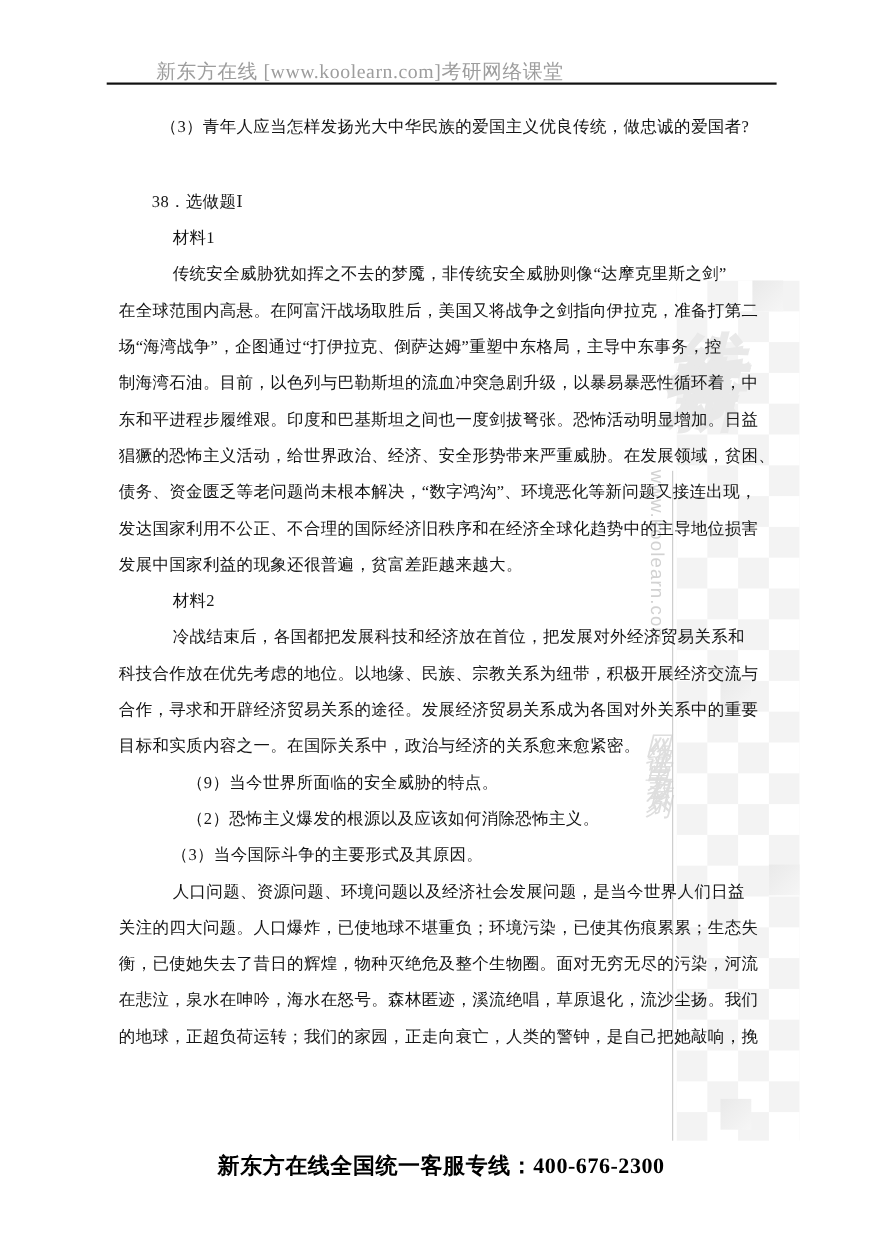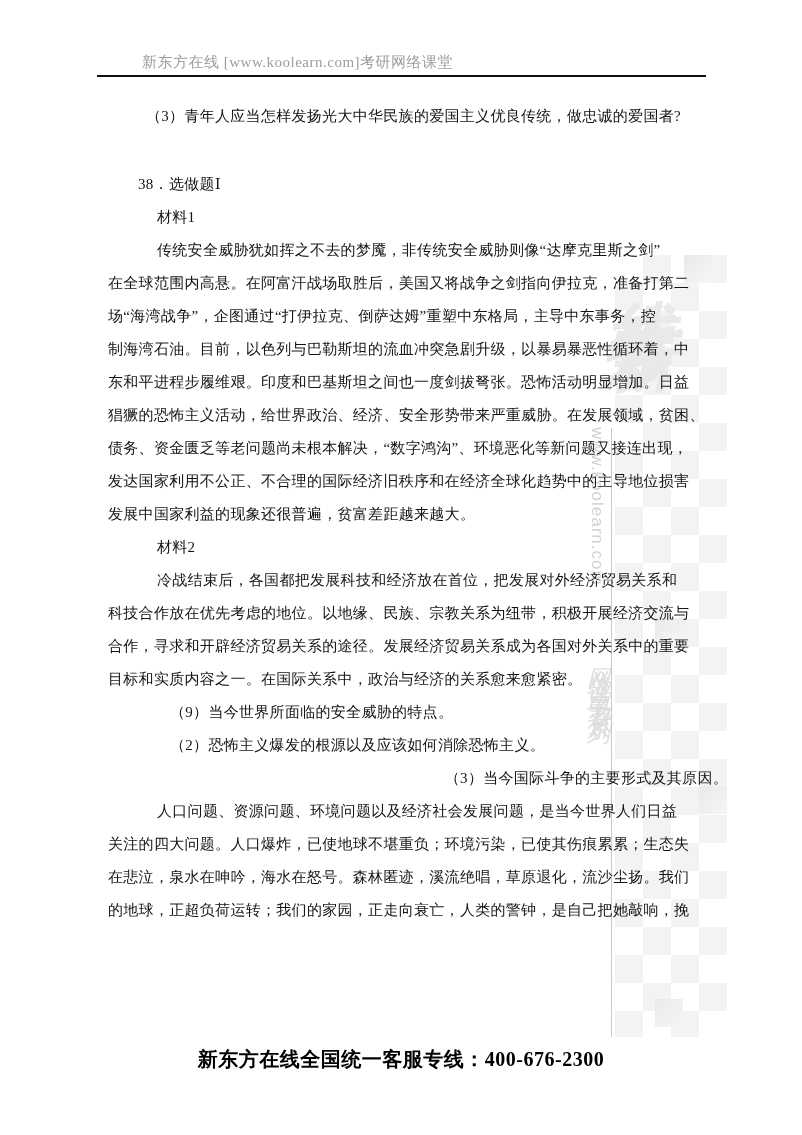--- a/index.html
+++ b/index.html
@@ -34,40 +34,40 @@
   .wm-series{
     position:absolute;left:583px;top:650px;height:400px;
     writing-mode:vertical-rl;text-orientation:upright;
     font-size:23px;color:#dedede;letter-spacing:6px;font-style:italic;
   }
   .wm-vline{position:absolute;left:611px;top:428px;width:1px;height:609px;background:#c9c9c9;}
 
   
   .header-label{
     position:absolute;left:142px;top:53px;z-index:2;
-    font-size:15px;color:#9d9d9d;letter-spacing:0.5px;white-space:nowrap;font-family:Liberation Serif, serif;
+    font-size:18px;color:#9d9d9d;letter-spacing:0.5px;white-space:nowrap;font-family:Liberation Serif, serif;
   }
   .header-rule{position:absolute;left:97px;top:75px;width:609px;height:2px;background:#101010;z-index:2;}
   .footer-label{
     position:absolute;left:0;top:1046px;width:802px;z-index:2;
     text-align:center;font-size:20px;font-weight:bold;color:#000;
     letter-spacing:0.5px;white-space:nowrap;
   }
 
   
   .doc-body{
     position:absolute;left:108px;top:100px;width:620px;z-index:1;
     font-size:15px;color:#141414;letter-spacing:0.3px;
   }
   .tline{height:33px;line-height:33px;white-space:nowrap;}
   .ind-a{margin-left:38px;}   
   .ind-b{margin-left:30px;}   
   .ind-c{margin-left:49px;}   
   .ind-d{margin-left:62px;}   
-  .ind-e{margin-left:36px;text-align:right;}   
+  .ind-e{margin-left:48px;}   
   .ind-0{margin-left:0;}
   .gap-lg{margin-top:35px;}
   .gap-sm{margin-top:14px;}
 </style>
 </head>
 <body>
 
 <div class="page">
 
   <div class="wm-layer">
@@ -101,19 +101,20 @@
       <div class="tline ind-c">材料2</div>
       <div class="tline ind-c">冷战结束后，各国都把发展科技和经济放在首位，把发展对外经济贸易关系和</div>
       <div class="tline ind-0">科技合作放在优先考虑的地位。以地缘、民族、宗教关系为纽带，积极开展经济交流与</div>
       <div class="tline ind-0">合作，寻求和开辟经济贸易关系的途径。发展经济贸易关系成为各国对外关系中的重要</div>
       <div class="tline ind-0">目标和实质内容之一。在国际关系中，政治与经济的关系愈来愈紧密。</div>
       <div class="tline ind-d">（9）当今世界所面临的安全威胁的特点。</div>
       <div class="tline ind-d">（2）恐怖主义爆发的根源以及应该如何消除恐怖主义。</div>
       <div class="tline ind-e">（3）当今国际斗争的主要形式及其原因。</div>
       <div class="tline ind-c">人口问题、资源问题、环境问题以及经济社会发展问题，是当今世界人们日益</div>
       <div class="tline ind-0">关注的四大问题。人口爆炸，已使地球不堪重负；环境污染，已使其伤痕累累；生态失</div>
+      <div class="tline ind-0">衡，已使她失去了昔日的辉煌，物种灭绝危及整个生物圈。面对无穷无尽的污染，河流</div>
       <div class="tline ind-0">在悲泣，泉水在呻吟，海水在怒号。森林匿迹，溪流绝唱，草原退化，流沙尘扬。我们</div>
       <div class="tline ind-0">的地球，正超负荷运转；我们的家园，正走向衰亡，人类的警钟，是自己把她敲响，挽</div>
     </div>
 
   <div class="footer-label">新东方在线全国统一客服专线：400-676-2300</div>
 
 </div>
 
 </body></html>

